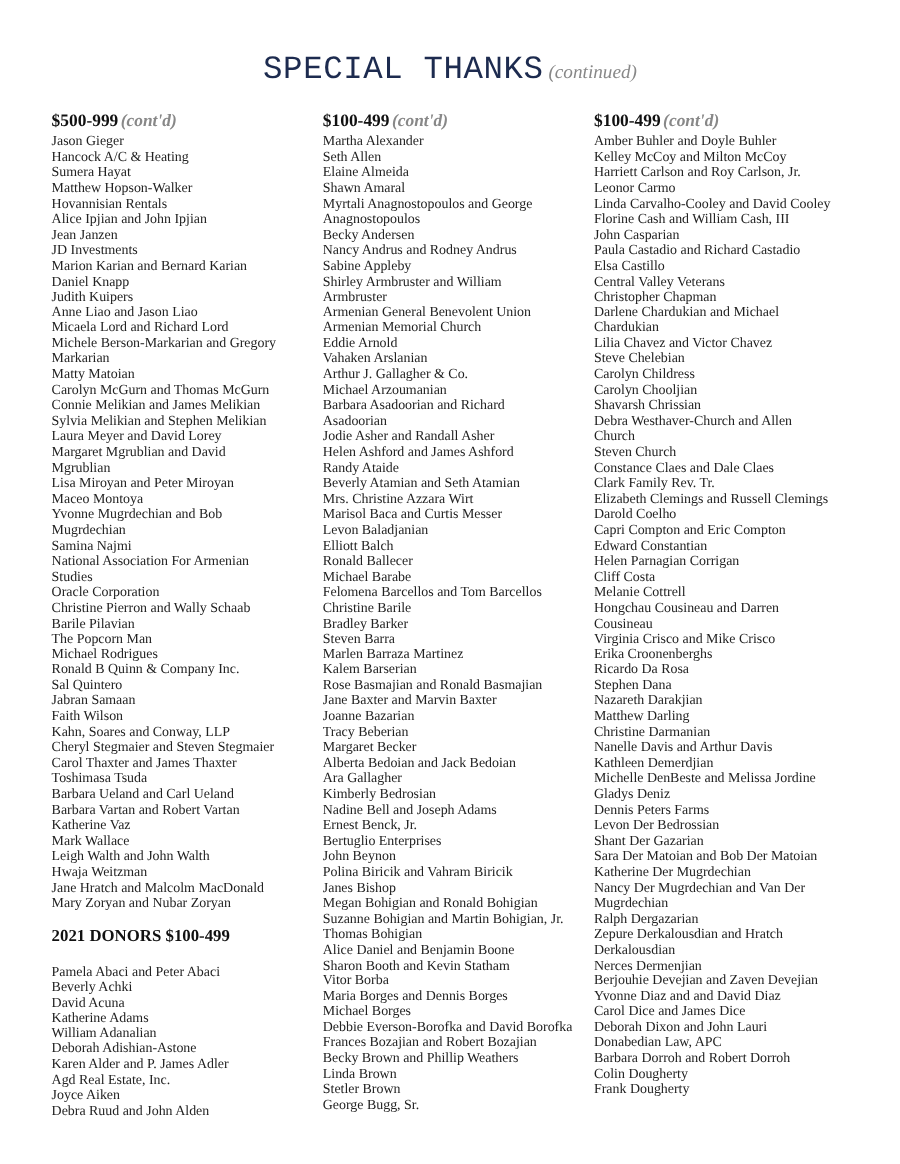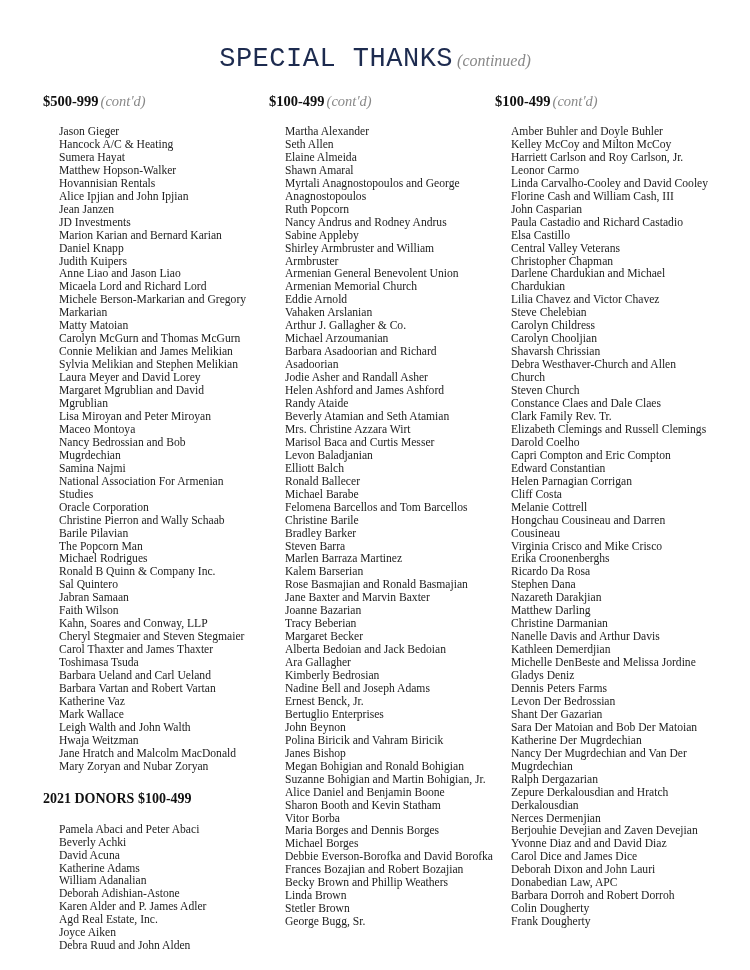--- a/index.html
+++ b/index.html
@@ -4,25 +4,25 @@
 <style>
   html, body { margin: 0; padding: 0; background: #ffffff; }
   body { width: 750px; height: 970px; position: relative; overflow: hidden;
          font-family: "DejaVu Serif", "Liberation Serif", serif; color: #222; }
   .title { position: absolute; top: 44px; left: 0; width: 750px; text-align: center; }
   .title .main { font-family: Liberation Mono, monospace; font-size: 27px; color: #1d2b4f; letter-spacing: 0.5px; }
   .title .sub { font-family: "Liberation Serif", serif; font-style: italic; font-size: 16px; color: #888; margin-left: 4px; }
   .col { position: absolute; top: 92px; width: 226px; }
   .col.c1 { left: 43px; } .col.c2 { left: 269px; } .col.c3 { left: 495px; }
   .heading { font-family: "Liberation Serif", serif; font-weight: bold; font-size: 14.5px; color: #111; height: 18px; line-height: 18px; margin-bottom: 2px; }
-  .heading .cont { font-weight: normal; font-style: italic; color: #888; margin-left: 2px; }
-  ul { list-style: none; margin: 16px; padding: 0; }
+  .heading .cont { font-weight: bold; font-style: italic; color: #888; margin-left: 2px; }
+  ul { list-style: none; margin: 0; padding: 0; }
   li { font-family: "Liberation Serif", serif; font-size: 11.6px; line-height: 12.95px; white-space: nowrap; color: #222; }
   .section2 { margin-top: 12px; }
-  .section2 .heading { font-size: 14px; margin-bottom: 3px; }
+  .section2 .heading { font-size: 14px; margin-bottom: 14px; }
 </style>
 </head>
 <body>
 
 <div class="title">
   <span class="main">SPECIAL THANKS</span><span class="sub">(continued)</span>
 </div>
 
 <div class="col c1">
   <div>
@@ -45,21 +45,21 @@
         <li>Markarian</li>
         <li>Matty Matoian</li>
         <li>Carolyn McGurn and Thomas McGurn</li>
         <li>Connie Melikian and James Melikian</li>
         <li>Sylvia Melikian and Stephen Melikian</li>
         <li>Laura Meyer and David Lorey</li>
         <li>Margaret Mgrublian and David</li>
         <li>Mgrublian</li>
         <li>Lisa Miroyan and Peter Miroyan</li>
         <li>Maceo Montoya</li>
-        <li>Nancy Bedrossian and Bob</li>
+        <li>Yvonne Mugrdechian and Bob</li>
         <li>Mugrdechian</li>
         <li>Samina Najmi</li>
         <li>National Association For Armenian</li>
         <li>Studies</li>
         <li>Oracle Corporation</li>
         <li>Christine Pierron and Wally Schaab</li>
         <li>Barile Pilavian</li>
         <li>The Popcorn Man</li>
         <li>Michael Rodrigues</li>
         <li>Ronald B Quinn &amp; Company Inc.</li>
@@ -100,21 +100,21 @@
 <div class="col c2">
   <div>
     <div class="heading"><span>$100-499</span><span class="cont">(cont'd)</span></div>
     <ul>
         <li>Martha Alexander</li>
         <li>Seth Allen</li>
         <li>Elaine Almeida</li>
         <li>Shawn Amaral</li>
         <li>Myrtali Anagnostopoulos and George</li>
         <li>Anagnostopoulos</li>
-        <li>Ruth Popcorn</li>
+        <li>Becky Andersen</li>
         <li>Nancy Andrus and Rodney Andrus</li>
         <li>Sabine Appleby</li>
         <li>Shirley Armbruster and William</li>
         <li>Armbruster</li>
         <li>Armenian General Benevolent Union</li>
         <li>Armenian Memorial Church</li>
         <li>Eddie Arnold</li>
         <li>Vahaken Arslanian</li>
         <li>Arthur J. Gallagher &amp; Co.</li>
         <li>Michael Arzoumanian</li>
@@ -145,20 +145,21 @@
         <li>Ara Gallagher</li>
         <li>Kimberly Bedrosian</li>
         <li>Nadine Bell and Joseph Adams</li>
         <li>Ernest Benck, Jr.</li>
         <li>Bertuglio Enterprises</li>
         <li>John Beynon</li>
         <li>Polina Biricik and Vahram Biricik</li>
         <li>Janes Bishop</li>
         <li>Megan Bohigian and Ronald Bohigian</li>
         <li>Suzanne Bohigian and Martin Bohigian, Jr.</li>
+        <li>Thomas Bohigian</li>
         <li>Alice Daniel and Benjamin Boone</li>
         <li>Sharon Booth and Kevin Statham</li>
         <li>Vitor Borba</li>
         <li>Maria Borges and Dennis Borges</li>
         <li>Michael Borges</li>
         <li>Debbie Everson-Borofka and David Borofka</li>
         <li>Frances Bozajian and Robert Bozajian</li>
         <li>Becky Brown and Phillip Weathers</li>
         <li>Linda Brown</li>
         <li>Stetler Brown</li>

